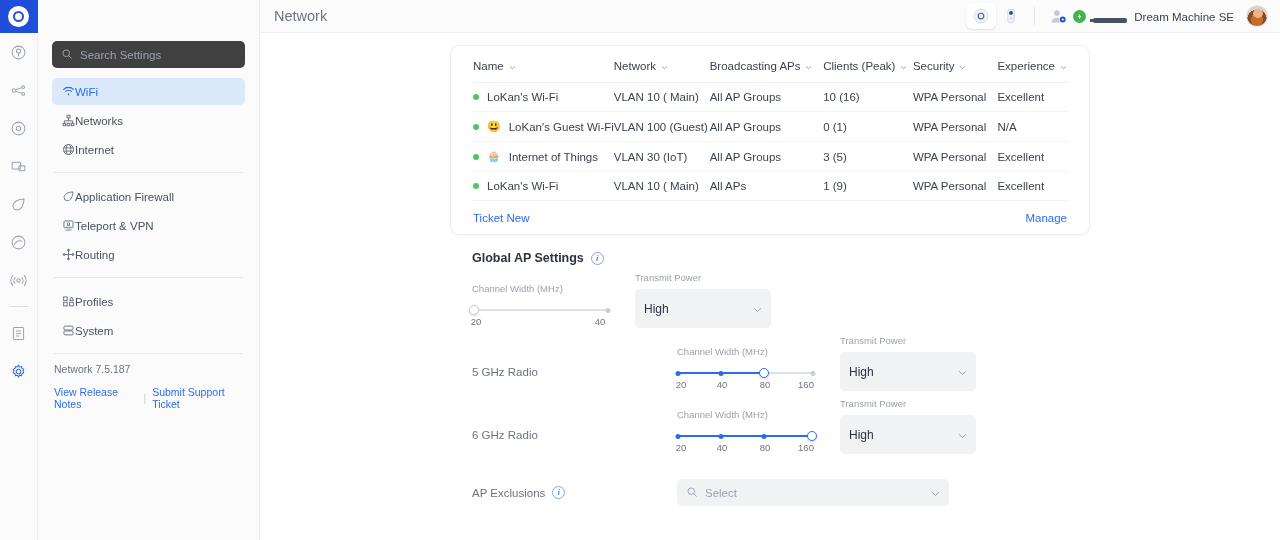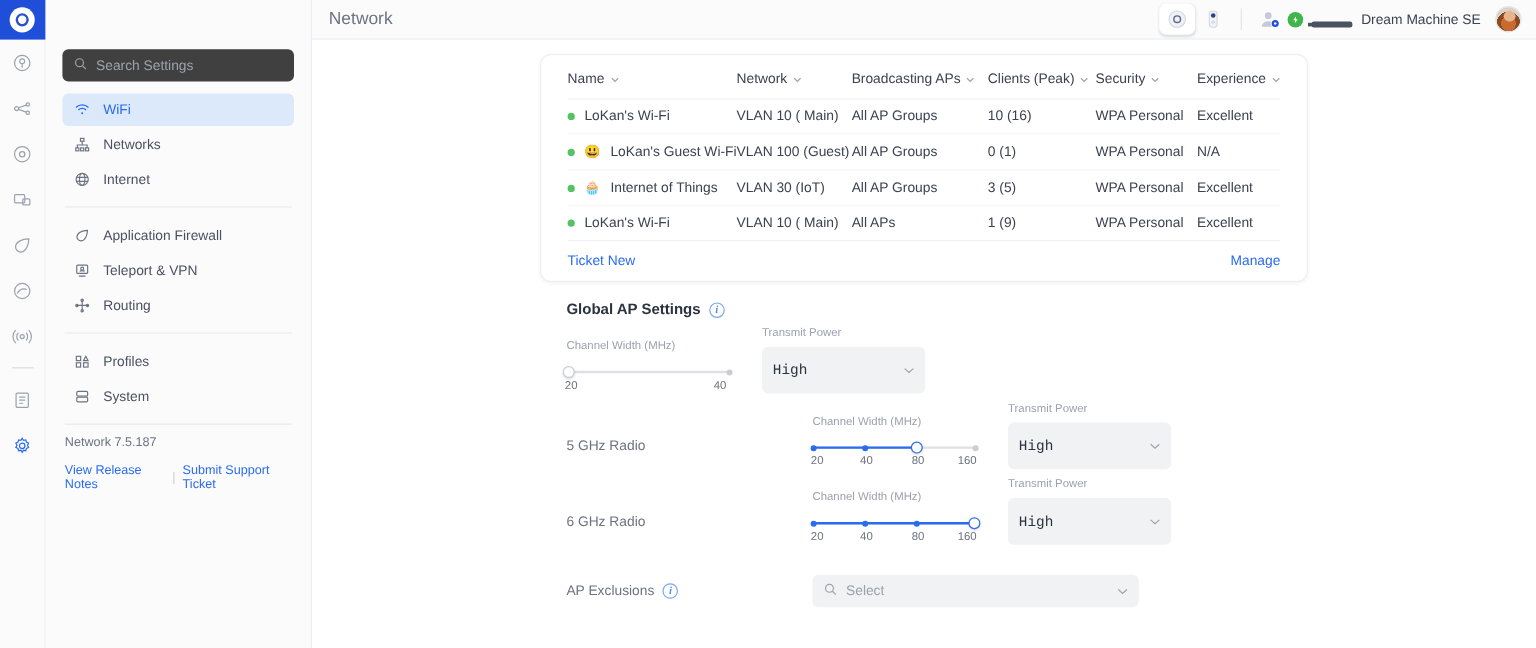--- a/index.html
+++ b/index.html
@@ -56,21 +56,21 @@
     background: #404040;
     border-radius: 5px;
     display: flex; align-items: center;
     padding: 0 9px;
     gap: 7px;
   }
   .search-box .ph { font-size: 11.5px; color: #9ba2ad; }
   .nav-group { margin-top: 10px; }
   .nav-item {
     height: 27px;
-    display: flex; align-items: center; gap: 11px;
+    display: flex; align-items: center; 
     padding: 0 9px;
     border-radius: 5px;
     color: #4a5160;
     font-size: 11.5px;
     margin-bottom: 2px;
   }
   .nav-item .ico { width: 14px; height: 14px; display:flex; align-items:center; justify-content:center; color:#6c7380; }
   .nav-item.active { background: #dce9fb; color: #2a6cf0; }
   .nav-item.active .ico { color: #2a6cf0; }
   .nav-div { height: 1px; background: #e7e9ec; margin: 9px 2px; }
@@ -202,21 +202,21 @@
   .track .knob.on { border-color: #2a6cf0; }
   .scale { position: relative; height: 12px; }
   .scale span {
     position: absolute; font-size: 9.5px; color: #6c7380; transform: translateX(-50%); top: 0;
   }
   .tp-wrap { width: 136px; margin-left: 27px; }
   .tp-cap { font-size: 9.5px; color: #9ba2ad; margin-bottom: 6px; }
   .select {
     height: 39px; background: #f1f2f4; border-radius: 5px;
     display: flex; align-items: center; justify-content: space-between;
-    padding: 0 9px; font-size: 12px; color: #2b3240; font-family: Liberation Mono, monospace;
+    padding: 0 9px; font-size: 12px; color: #2b3240;
   }
   .ap-row { display: flex; align-items: center; margin-top: 25px; }
   .ap-label {
     width: 205px; font-size: 11.5px; color: #6c7380;
     display: flex; align-items: center; gap: 7px;
   }
   .ap-select {
     width: 272px; height: 27px; background: #f1f2f4; border-radius: 5px;
     display: flex; align-items: center; padding: 0 9px; gap: 7px;
     font-size: 11.5px; color: #9ba2ad;

